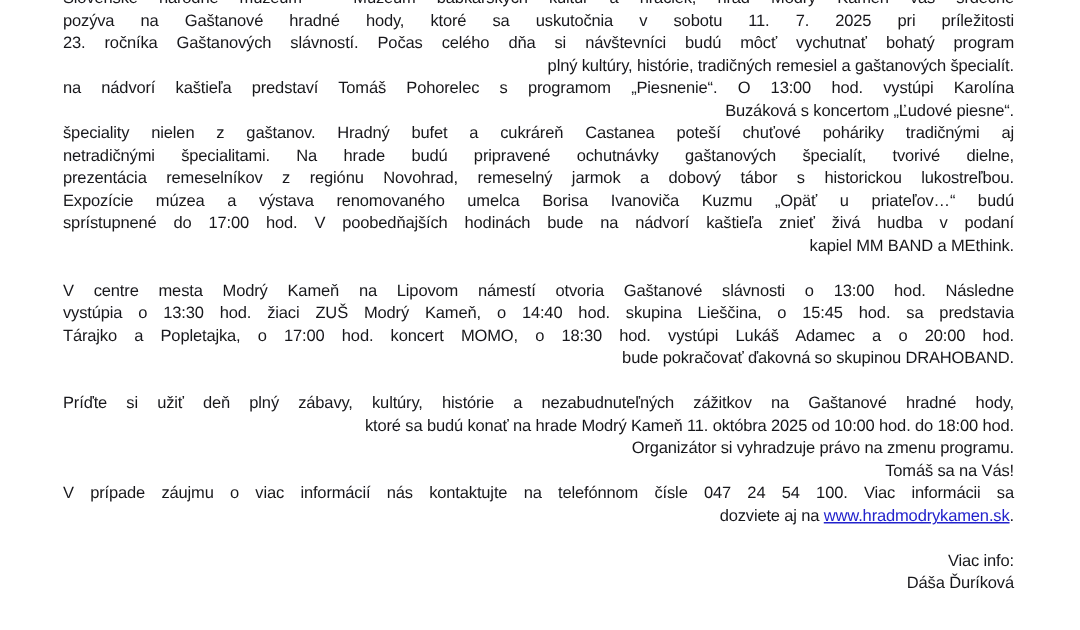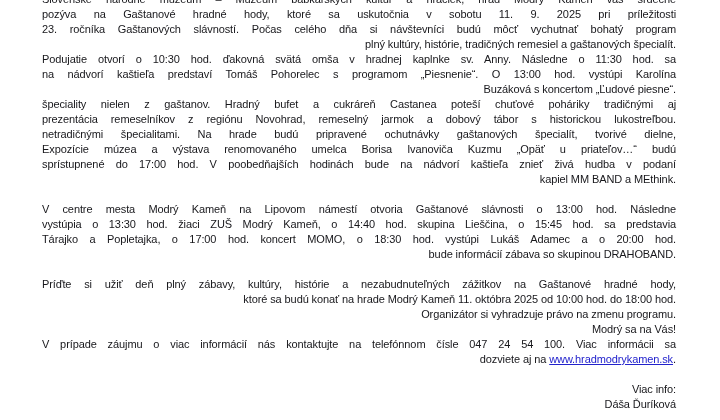--- a/index.html
+++ b/index.html
@@ -39,48 +39,47 @@
     text-decoration: underline;
     cursor: pointer;
   }
 </style>
 </head>
 <body>
 
 <div class="doc" style="color: rgb(23, 23, 27);">
     <div class="para">
       <div class="line just"><span>Slovenské národné múzeum – Múzeum bábkarských kultúr a hračiek, hrad Modrý Kameň vás srdečne</span></div>
-      <div class="line just"><span>pozýva na </span><span class="b">Gaštanové hradné hody</span><span>, ktoré sa uskutočnia </span><span class="b">v sobotu 11. 9. 2025</span><span> pri príležitosti</span></div>
+      <div class="line just"><span>pozýva na </span><span class="b">Gaštanové hradné hody</span><span>, ktoré sa uskutočnia </span><span class="b">v sobotu 11. 7. 2025</span><span> pri príležitosti</span></div>
       <div class="line just"><span>23. ročníka Gaštanových slávností. Počas celého dňa si návštevníci budú môcť vychutnať bohatý program</span></div>
       <div class="line"><span>plný kultúry, histórie, tradičných remesiel a gaštanových špecialít.</span></div>
     </div>
     <div class="para">
-      <div class="line just"><span>Podujatie otvorí o 10:30 hod. ďakovná svätá omša v hradnej kaplnke sv. Anny. Následne o 11:30 hod. sa</span></div>
       <div class="line just"><span>na nádvorí kaštieľa predstaví Tomáš Pohorelec s programom „Piesnenie“. O 13:00 hod. vystúpi Karolína</span></div>
       <div class="line"><span>Buzáková s koncertom „Ľudové piesne“.</span></div>
     </div>
     <div class="para">
       <div class="line just"><span>špeciality nielen z gaštanov. Hradný bufet a cukráreň Castanea poteší chuťové poháriky tradičnými aj</span></div>
+      <div class="line just"><span>netradičnými špecialitami. Na hrade budú pripravené ochutnávky gaštanových špecialít, tvorivé dielne,</span></div>
       <div class="line just"><span>prezentácia remeselníkov z regiónu Novohrad, remeselný jarmok a dobový tábor s historickou lukostreľbou.</span></div>
-      <div class="line just"><span>netradičnými špecialitami. Na hrade budú pripravené ochutnávky gaštanových špecialít, tvorivé dielne,</span></div>
       <div class="line just"><span>Expozície múzea a výstava renomovaného umelca Borisa Ivanoviča Kuzmu „Opäť u priateľov…“ budú</span></div>
       <div class="line just"><span>sprístupnené do 17:00 hod. V poobedňajších hodinách bude na nádvorí kaštieľa znieť živá hudba v podaní</span></div>
       <div class="line"><span>kapiel MM BAND a MEthink.</span></div>
     </div>
     <div class="para gap">
       <div class="line just"><span>V centre mesta Modrý Kameň na Lipovom námestí otvoria Gaštanové slávnosti o 13:00 hod. Následne</span></div>
       <div class="line just"><span>vystúpia o 13:30 hod. žiaci ZUŠ Modrý Kameň, o 14:40 hod. skupina Lieščina, o 15:45 hod. sa predstavia</span></div>
       <div class="line just"><span>Tárajko a Popletajka, o 17:00 hod. koncert MOMO, o 18:30 hod. vystúpi Lukáš Adamec a o 20:00 hod.</span></div>
-      <div class="line"><span>bude informácií zábava so skupinou DRAHOBAND.</span></div>
+      <div class="line"><span>bude pokračovať ďakovná so skupinou DRAHOBAND.</span></div>
     </div>
     <div class="para gap">
       <div class="line just"><span>Príďte si užiť deň plný zábavy, kultúry, histórie a nezabudnuteľných zážitkov na Gaštanové hradné hody,</span></div>
       <div class="line"><span>ktoré sa budú konať na hrade Modrý Kameň 11. októbra 2025 od 10:00 hod. do 18:00 hod.</span></div>
       <div class="line"><span>Organizátor si vyhradzuje právo na zmenu programu.</span></div>
-      <div class="line"><span>Modrý sa na Vás!</span></div>
+      <div class="line"><span>Tomáš sa na Vás!</span></div>
       <div class="line just"><span>V prípade záujmu o viac informácií nás kontaktujte na telefónnom čísle 047 24 54 100. Viac informácii sa</span></div>
       <div class="line"><span>dozviete aj na </span><a class="link" href="#" style="color: rgb(34, 34, 204);">www.hradmodrykamen.sk</a><span>.</span></div>
     </div>
     <div class="para gap">
       <div class="line"><span>Viac info:</span></div>
       <div class="line"><span>Dáša Ďuríková</span></div>
     </div>
   </div>
 
 </body></html>

